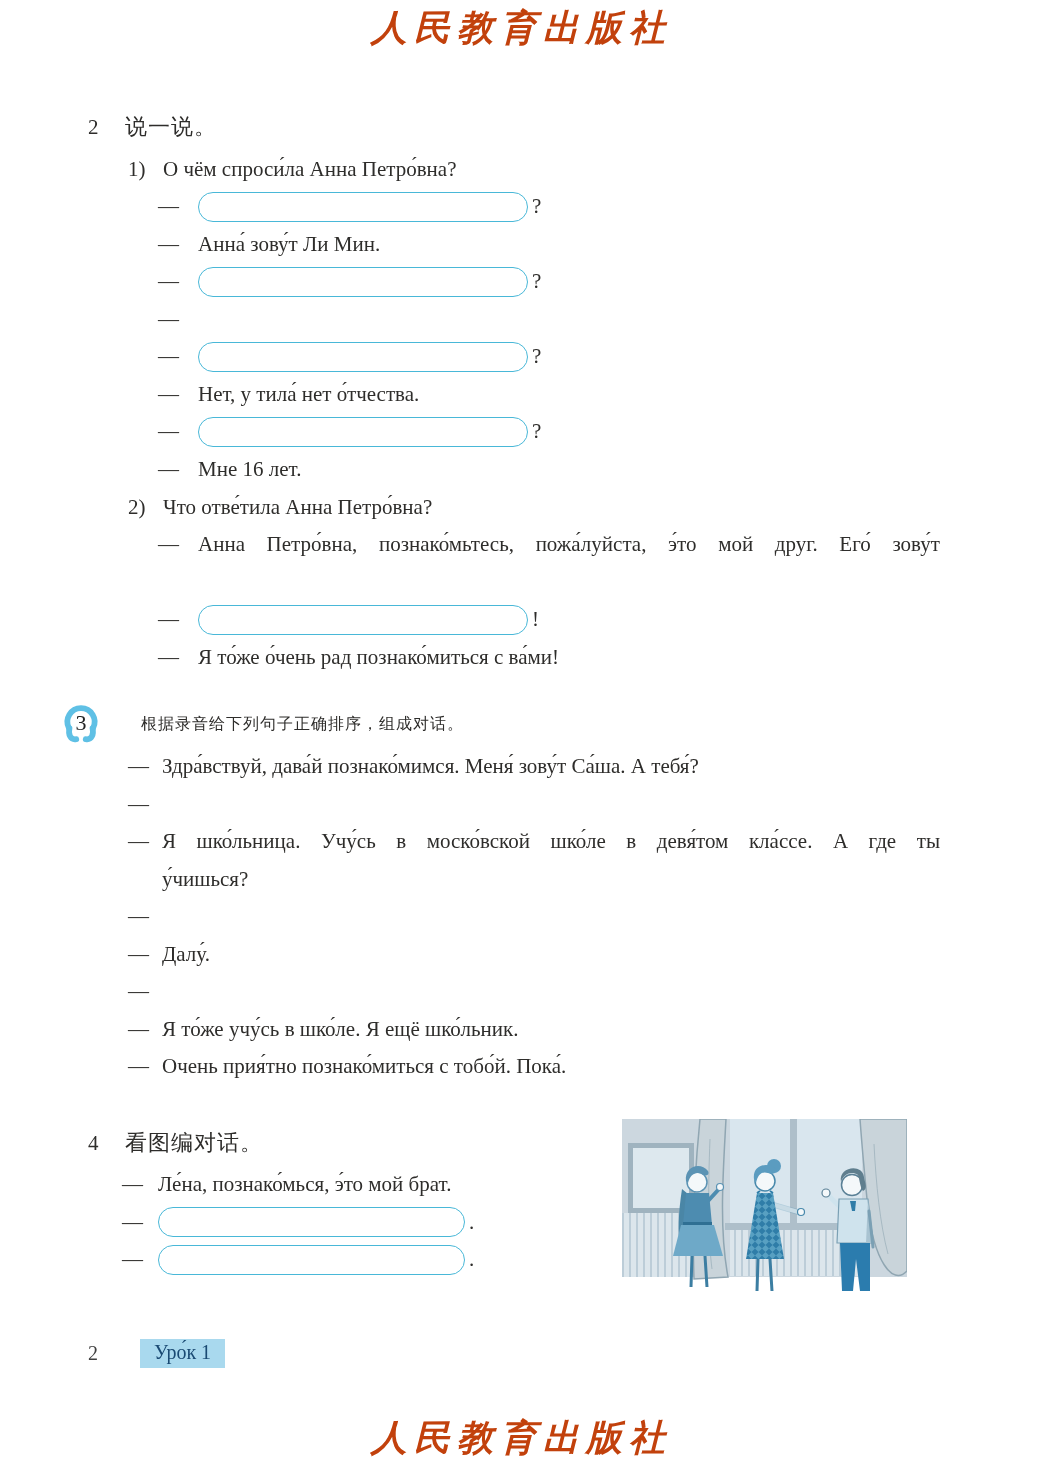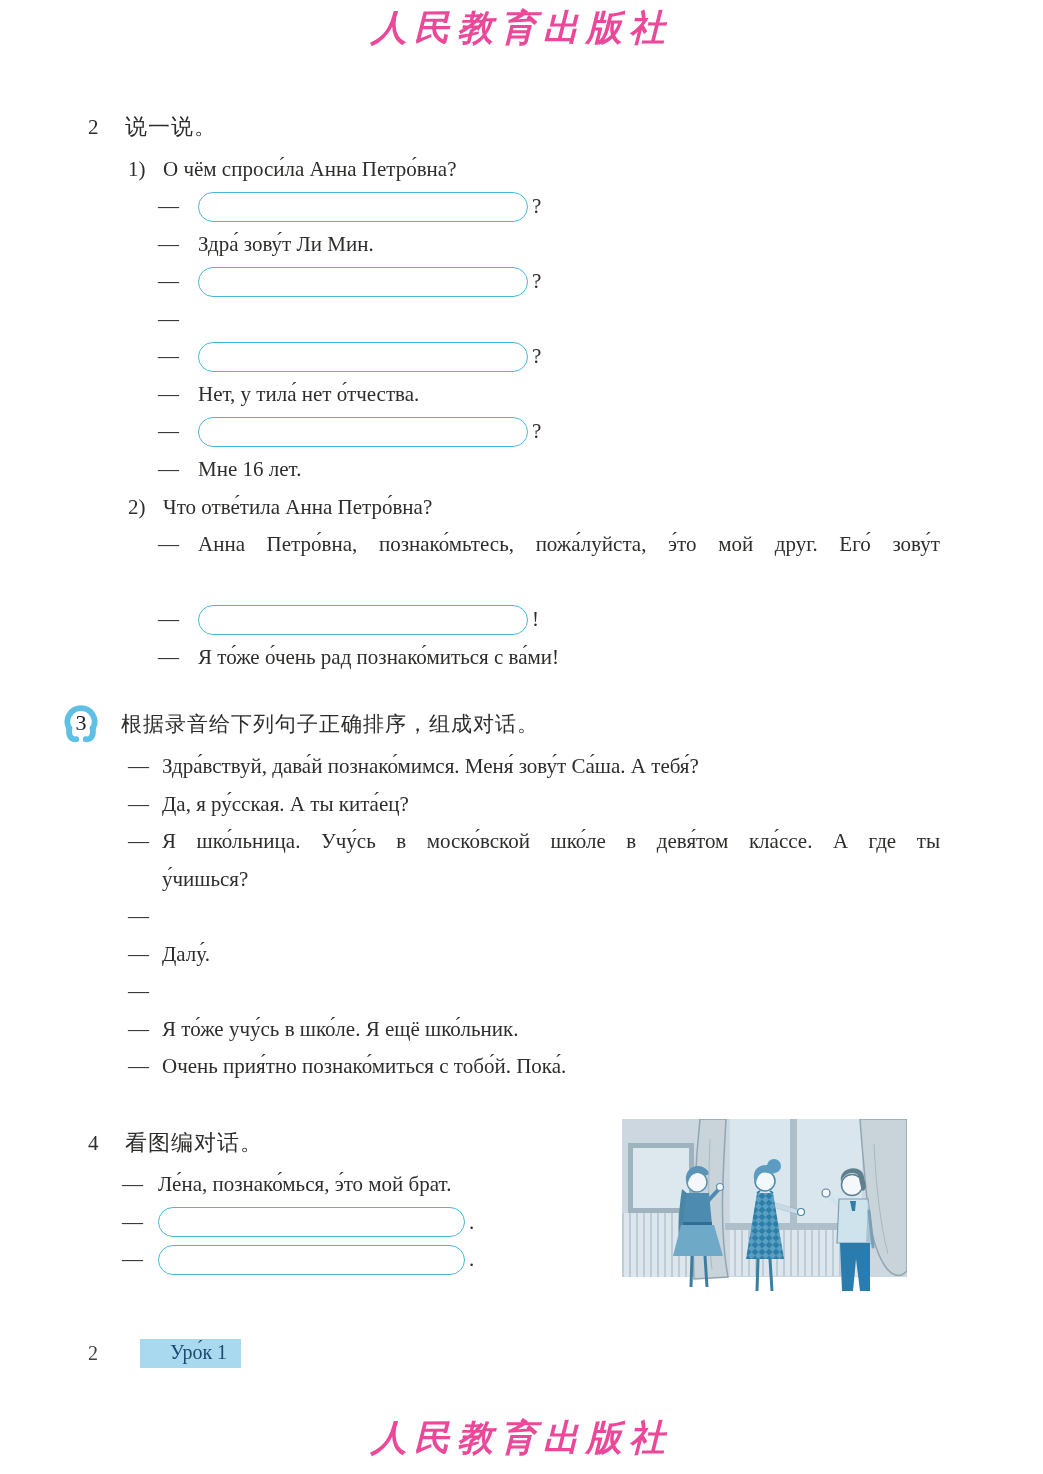--- a/index.html
+++ b/index.html
@@ -6,21 +6,21 @@
   html,body { margin:0; padding:0; background:#ffffff; }
   .page {
     position:relative; width:1043px; height:1474px; margin:0 auto;
     background:#ffffff; overflow:hidden;
     font-family:"Liberation Serif","DejaVu Serif",serif;
     color:#2e2d2b; font-size:21px;
   }
   
   .logo {
     position:absolute; left:0; right:0; text-align:center;
-    color:#ec4899; font-size:36px; font-weight:bold; font-style:italic;
+    color:#c2410c; font-size:36px; font-weight:bold; font-style:italic;
     letter-spacing:7px; font-family:"DejaVu Serif",serif;
   }
   .logo-top { top:4px; }
   .logo-bottom { top:1414px; }
 
   
   .ex { position:absolute; }
   #ex2 { left:88px; top:112px;  width:862px; }
   #ex3 { left:62px; top:700px;  width:888px; }
   #ex4 { left:88px; top:1128px; width:520px; }
@@ -51,31 +51,31 @@
   .punct { margin-left:4px; }
 
   .ptext  { width:742px; }
   .ptext3 { width:778px; }
   .jline  { text-align:justify; text-align-last:justify; line-height:37.5px; white-space:normal; }
   .nline  { line-height:37.5px; }
 
   
   .ex3-head { display:flex; align-items:center; height:48px; }
   .phone-icon { width:38px; height:44px; flex-shrink:0; margin-left:0; }
-  .ex3-title { font-size:21px; letter-spacing:1px; margin-left:21px; }
+  .ex3-title { font-size:16px; letter-spacing:1px; margin-left:41px; }
 
   
   .illus { position:absolute; left:622px; top:1119px; width:285px; height:186px; }
 
   
   .footer { position:absolute; left:88px; top:1338px; display:flex; align-items:center; height:30px; }
   .page-num { font-size:20px; color:#3f3f3f; width:52px; }
   .lesson-badge {
     display:inline-block; background:#a9d9ee; color:#1a4a73;
-    font-size:20px; padding:2px 14px 4px 30px;
+    font-size:20px; padding:2px 14px 4px 14px;
   }
 </style>
 </head>
 <body>
 
 <div class="page">
 
   <div class="logo logo-top">人民教育出版社</div>
 
   <div class="ex" id="ex2">
@@ -90,21 +90,21 @@
     </div>
 
     <div class="rows">
       <div class="drow">
         <span class="dash">—</span>
         <span class="oval"></span>
         <span class="punct">?</span>
       </div>
       <div class="drow">
         <span class="dash">—</span>
-        <span>Здра́ зову́т Ли Мин.</span>
+        <span>Анна́ зову́т Ли Мин.</span>
       </div>
       <div class="drow">
         <span class="dash">—</span>
         <span class="oval"></span>
         <span class="punct">?</span>
       </div>
       <div class="drow">
         <span class="dash">—</span>
       </div>
       <div class="drow">
@@ -162,21 +162,20 @@
       <span class="ex3-title">根据录音给下列句子正确排序，组成对话。</span>
     </div>
 
     <div class="rows3">
       <div class="drow">
         <span class="dash3">—</span>
         <span>Здра́вствуй, дава́й познако́мимся. Меня́ зову́т Са́ша. А тебя́?</span>
       </div>
       <div class="drow">
         <span class="dash3">—</span>
-        <span>Да, я ру́сская. А ты кита́ец?</span>
       </div>
       <div class="drow tall">
         <span class="dash3">—</span>
         <div class="ptext3">
           <div class="jline">Я шко́льница. Учу́сь в моско́вской шко́ле в девя́том кла́ссе. А где ты</div>
           <div class="nline">у́чишься?</div>
         </div>
       </div>
       <div class="drow">
         <span class="dash3">—</span>

